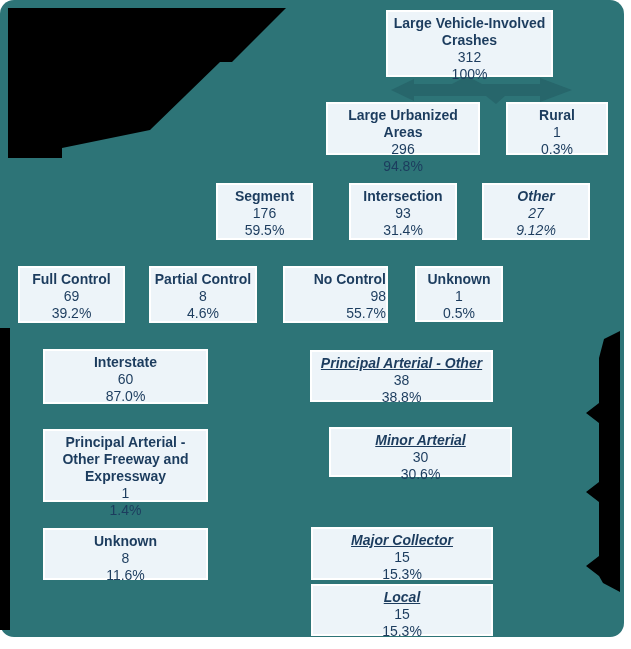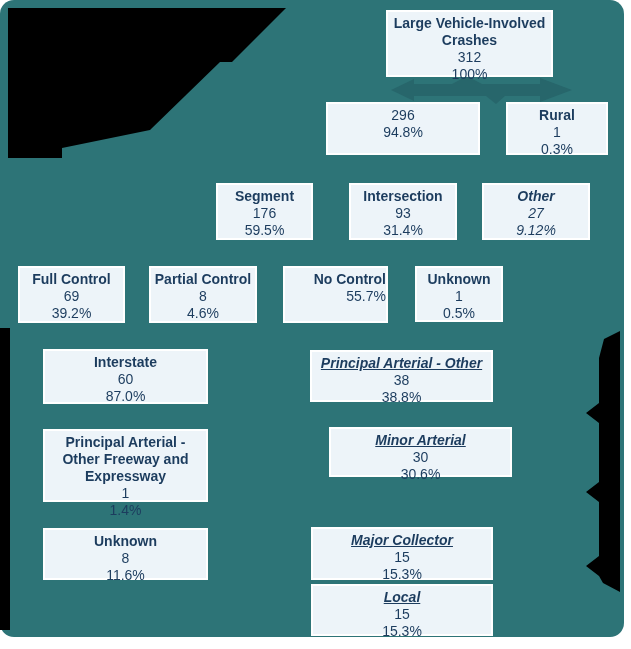--- a/index.html
+++ b/index.html
@@ -38,20 +38,21 @@
     <polygon fill="#27666b" points="391,90 414,79 414,84 452,84 467,76 482,84 540,84 540,78 572,90 540,102 540,96 505,96 496,104 486,96 414,96 414,101"></polygon>
   </svg>
 
   <div class="node" style="left:386px;top:10px;width:167px;height:67px;">
     <span class="t">Large Vehicle-Involved Crashes</span>
     <span class="v">312</span>
     <span class="v">100%</span>
   </div>
 
   <div class="node" style="left:326px;top:102px;width:154px;height:53px;">
+    <span class="t">Large Urbanized Areas</span>
     <span class="v">296</span>
     <span class="v">94.8%</span>
   </div>
   <div class="node" style="left:506px;top:102px;width:102px;height:53px;">
     <span class="t">Rural</span>
     <span class="v">1</span>
     <span class="v">0.3%</span>
   </div>
 
   <div class="node" style="left:216px;top:183px;width:97px;height:57px;">
@@ -75,20 +76,21 @@
     <span class="v">69</span>
     <span class="v">39.2%</span>
   </div>
   <div class="node" style="left:149px;top:266px;width:108px;height:57px;">
     <span class="t">Partial Control</span>
     <span class="v">8</span>
     <span class="v">4.6%</span>
   </div>
   <div class="node" style="left:283px;top:266px;width:105px;height:57px;text-align:right;">
     <span class="t">No Control</span>
+    <span class="v">98</span>
     <span class="v">55.7%</span>
   </div>
   <div class="node" style="left:415px;top:266px;width:88px;height:56px;">
     <span class="t">Unknown</span>
     <span class="v">1</span>
     <span class="v">0.5%</span>
   </div>
 
   <div class="node" style="left:43px;top:349px;width:165px;height:55px;">
     <span class="t">Interstate</span>

